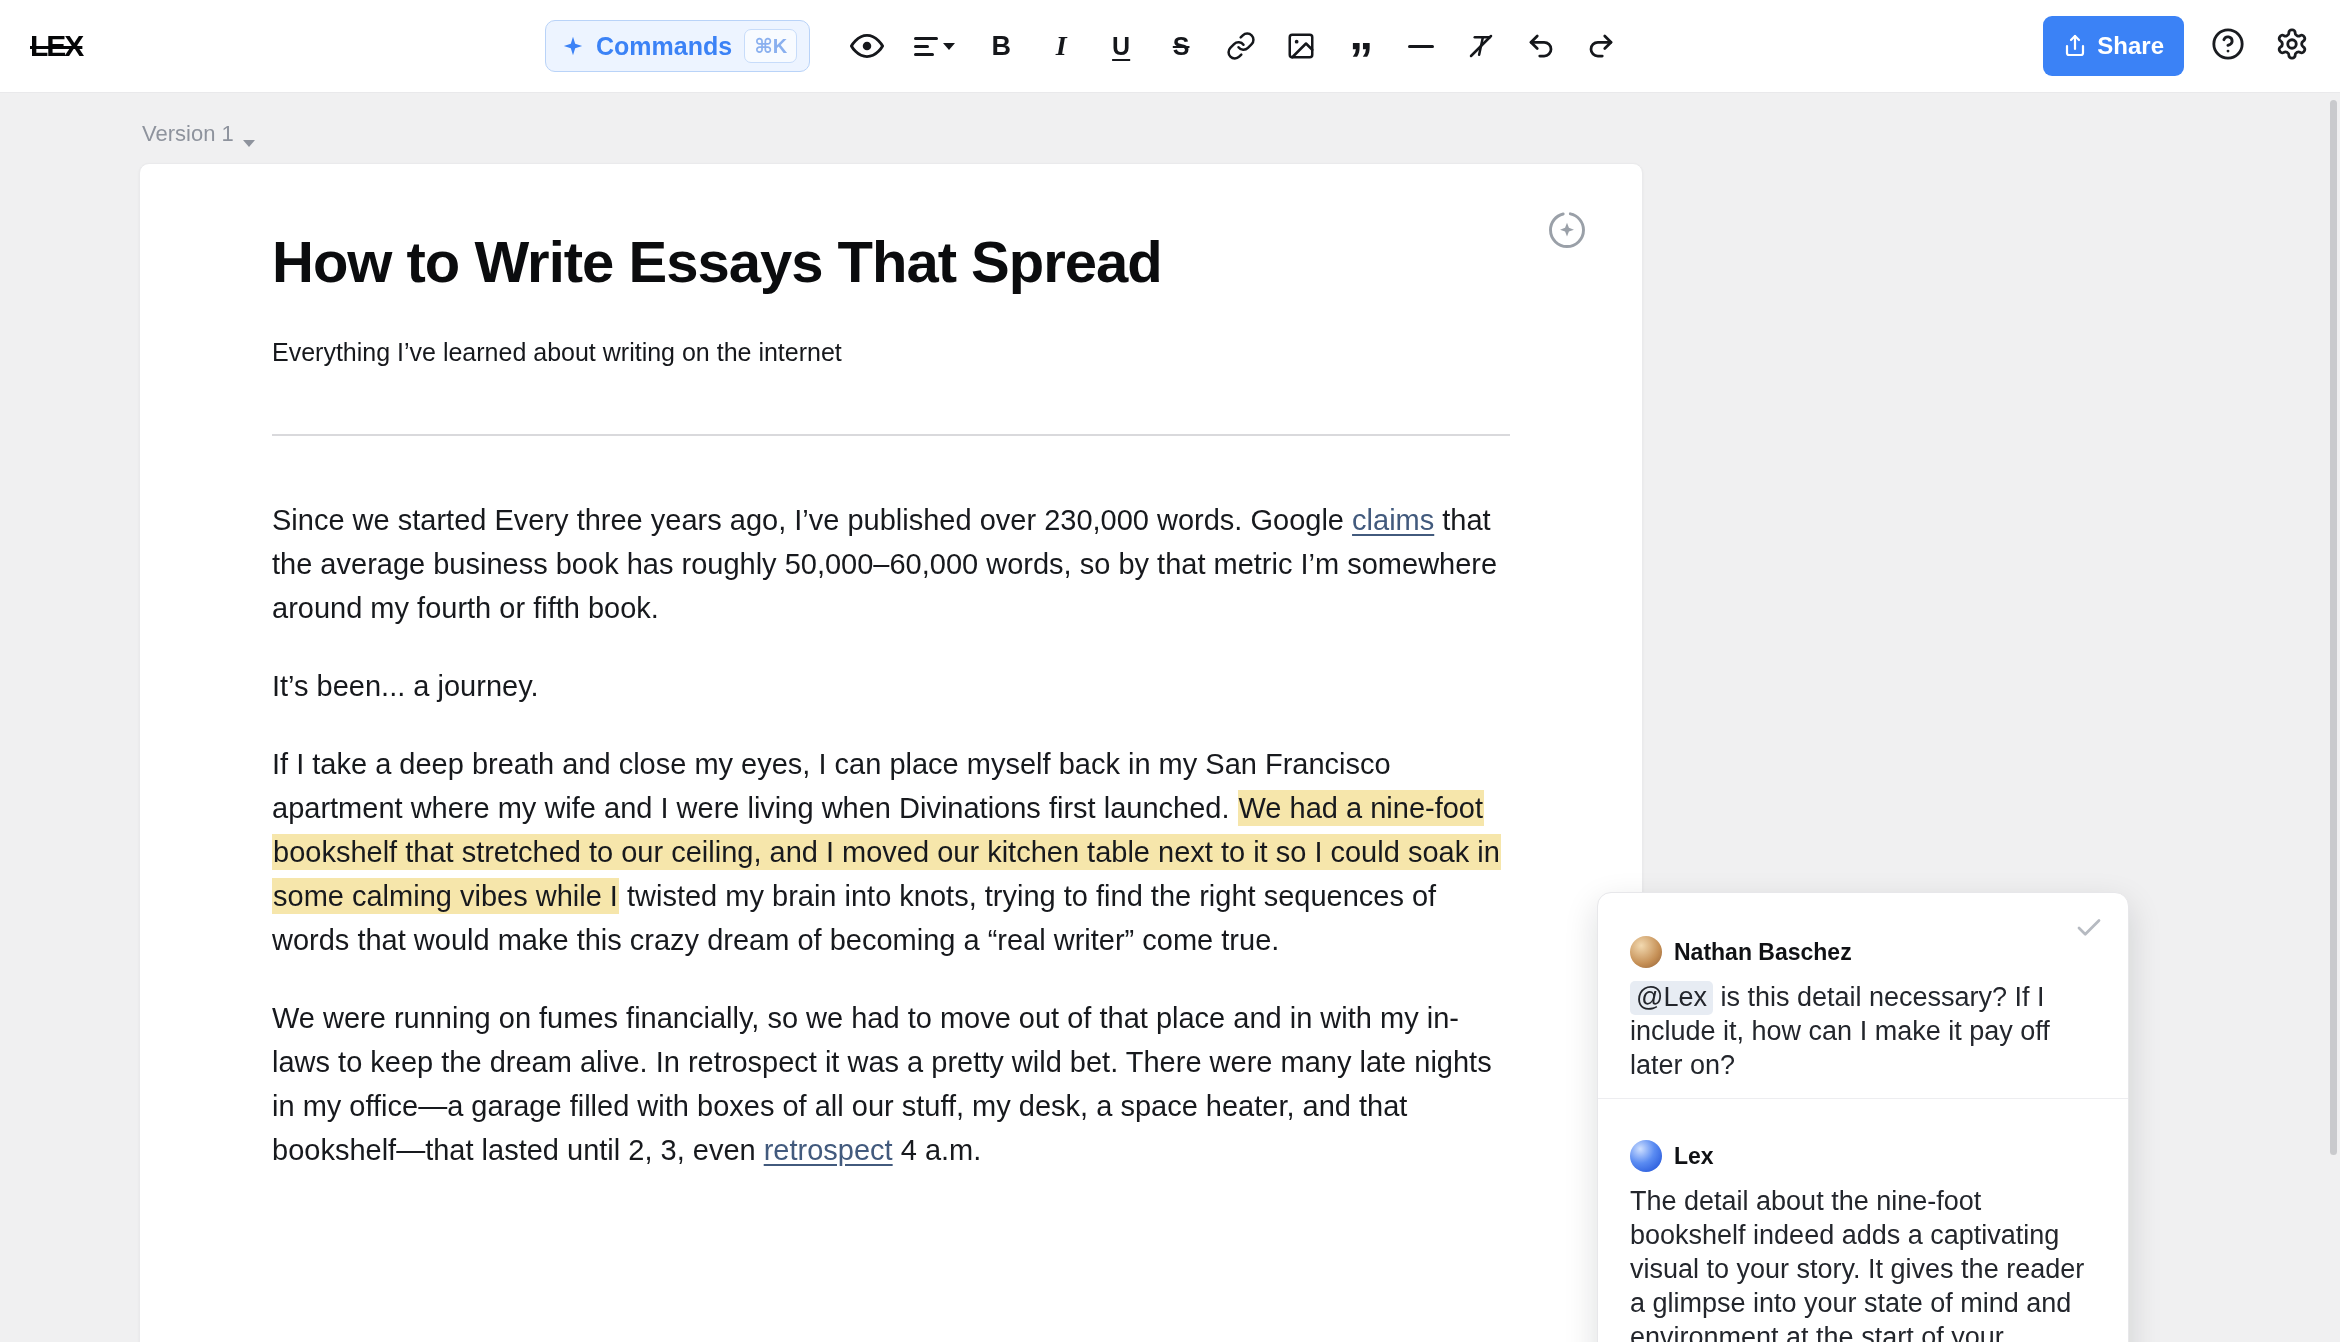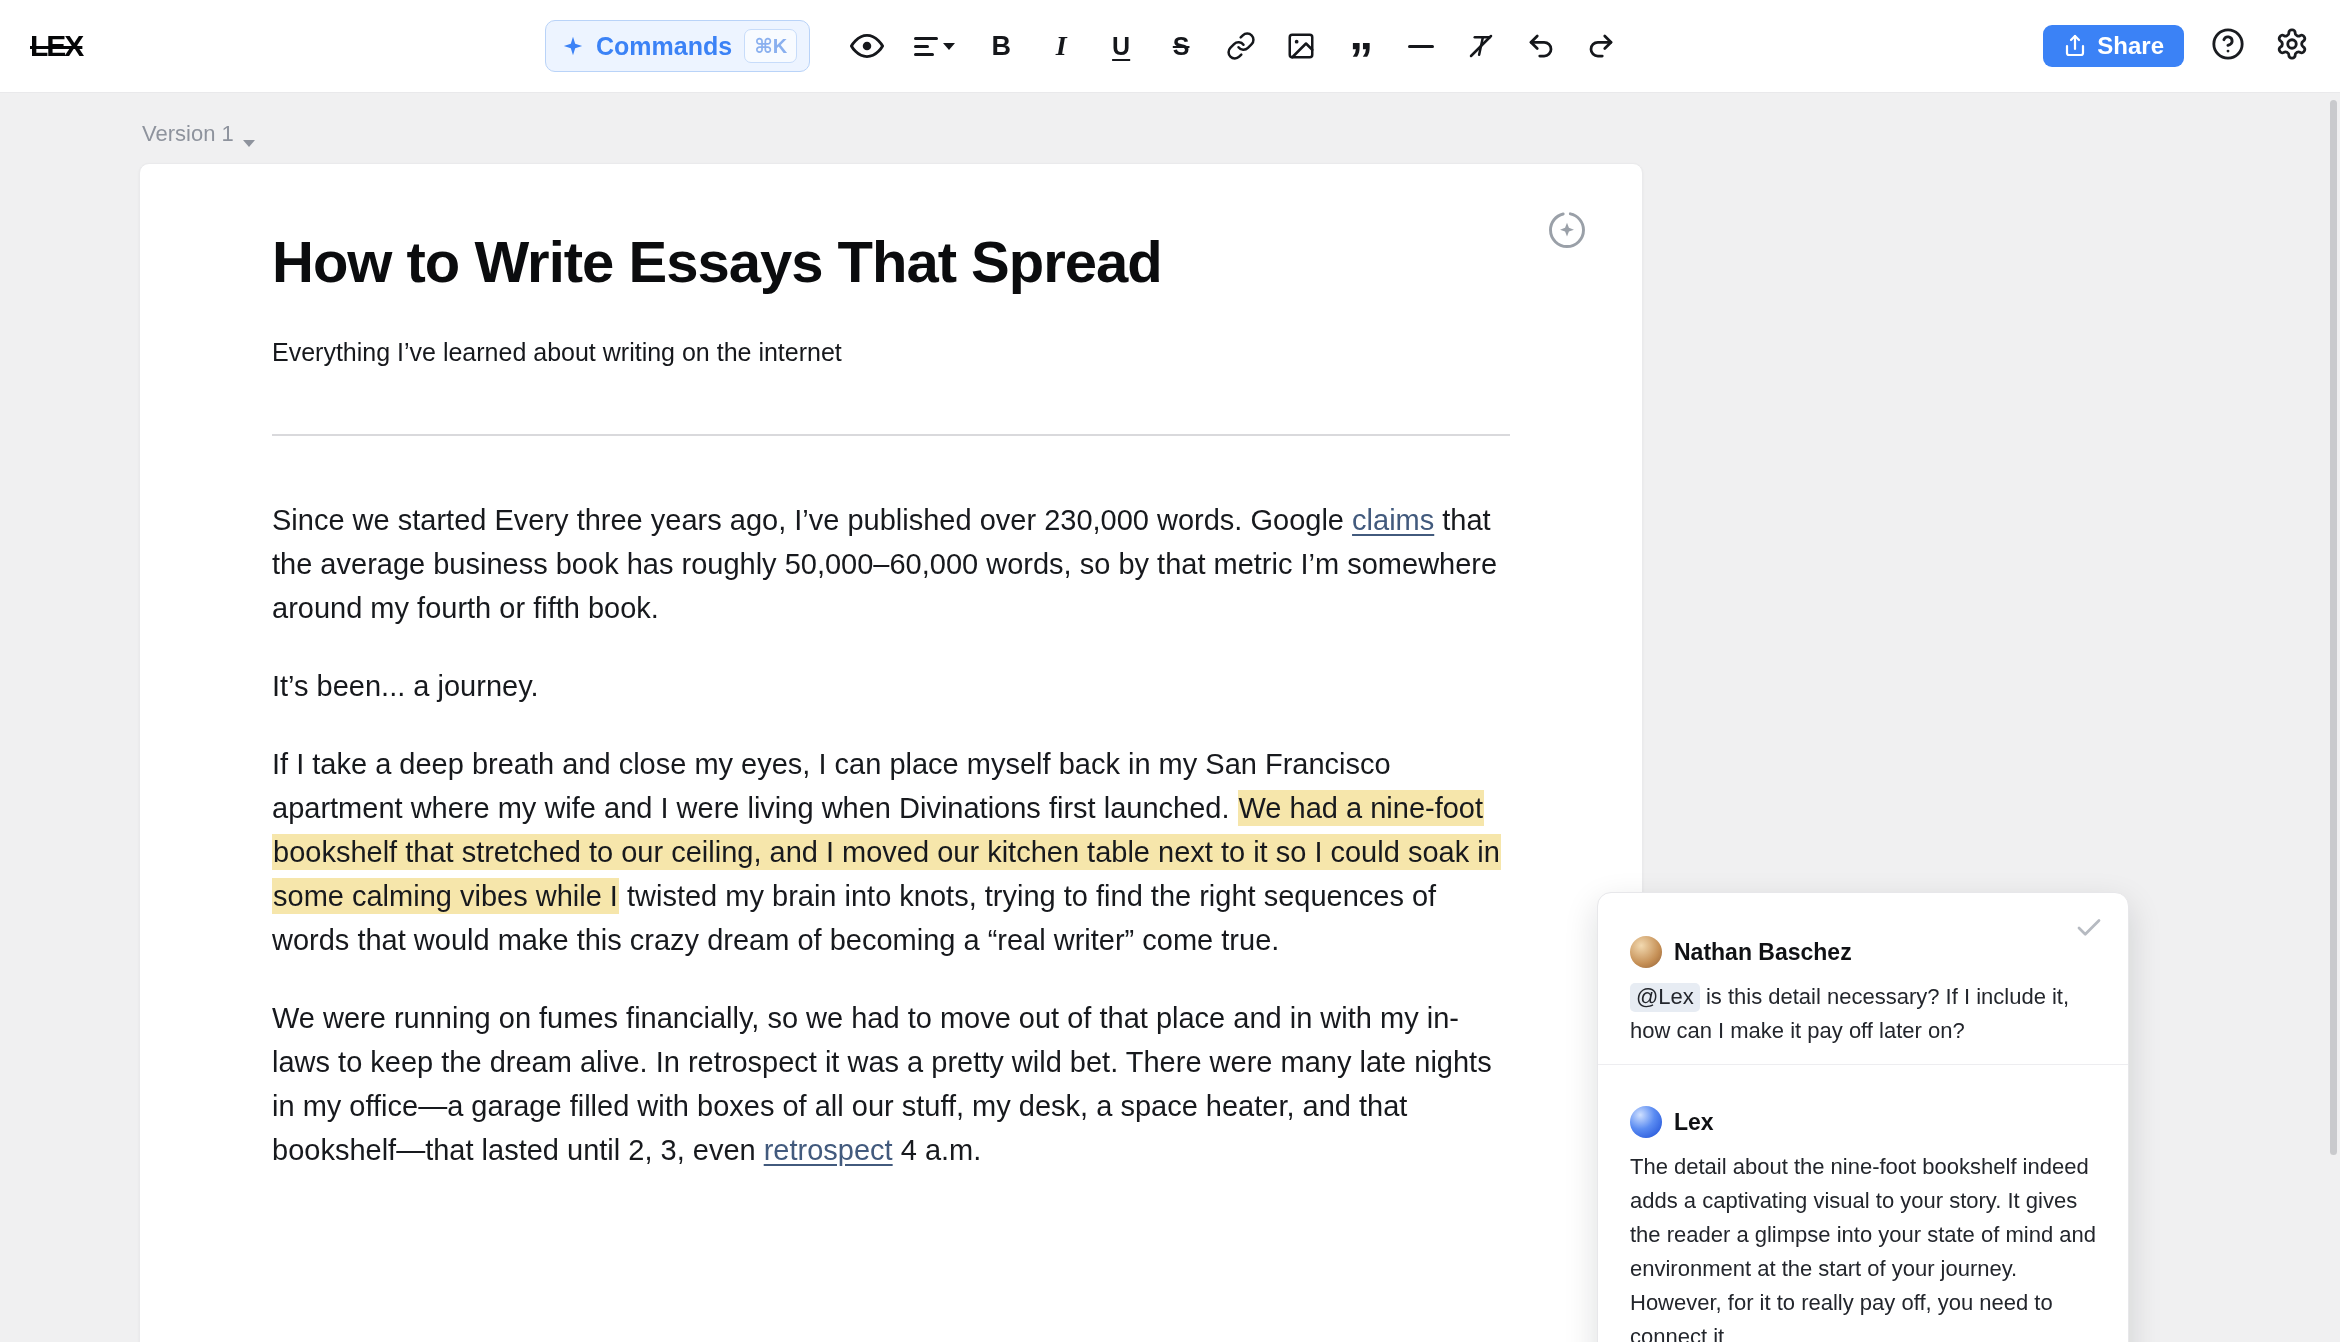--- a/index.html
+++ b/index.html
@@ -22,21 +22,21 @@
   .glyph-bold{font-size:27px;font-weight:800;}
   .glyph-italic{font-family:"Liberation Serif",serif;font-style:italic;font-size:28px;font-weight:600;}
   .glyph-underline{font-size:25px;font-weight:600;text-decoration:underline;text-underline-offset:4px;text-decoration-thickness:2px;}
   .glyph-strike{font-size:25px;font-weight:600;text-decoration:line-through;text-decoration-thickness:2px;}
   .glyph-quote{font-size:48px;font-weight:700;line-height:0;position:relative;top:14px;}
   .align-icon{display:flex;flex-direction:column;gap:5px;}
   .align-icon i{display:block;height:3px;border-radius:2px;background:currentColor;}
   .align-caret{width:0;height:0;border-left:6px solid transparent;border-right:6px solid transparent;border-top:7px solid #15171b;margin-left:5px;}
   .hr-glyph{width:26px;height:3px;border-radius:2px;background:currentColor;}
   .right-tools{position:absolute;right:28px;top:0;height:100%;display:flex;align-items:center;gap:24px;}
-  .share-btn{display:flex;align-items:center;gap:10px;height:42px;padding:0 20px;background:#3b82f6;border:none;border-radius:9px;color:#fff;font-size:24px;font-weight:600;cursor:pointer;}
+  .share-btn{display:flex;align-items:center;gap:10px;height:60px;padding:0 20px;background:#3b82f6;border:none;border-radius:9px;color:#fff;font-size:24px;font-weight:600;cursor:pointer;}
   .hdr-icon{width:40px;height:40px;display:flex;align-items:center;justify-content:center;color:#1a1c20;cursor:pointer;}
   
   .canvas{position:absolute;left:0;top:93px;right:0;bottom:0;}
   .version{position:absolute;left:142px;top:28px;display:flex;align-items:flex-end;gap:9px;color:#8e939d;font-size:22px;cursor:pointer;}
   .version-caret{width:0;height:0;border-left:6px solid transparent;border-right:6px solid transparent;border-top:7px solid #8e939d;}
   .doc-card{position:absolute;left:139px;top:70px;width:1504px;height:1420px;background:#fff;border:1px solid #eaeaec;border-radius:10px;box-shadow:0 1px 3px rgba(0,0,0,.05);box-sizing:border-box;cursor:text;}
   .ai-btn{position:absolute;top:44px;right:53px;width:44px;height:44px;color:#9aa0a8;cursor:pointer;}
   .doc-inner{padding:0 132px;}
   .doc-title{margin:64px 0 0;font-size:58px;line-height:1.18;font-weight:700;letter-spacing:-1px;color:#0b0c0e;}
   .doc-subtitle{margin:36px 0 0;font-size:25px;line-height:40px;color:#16181c;}
@@ -48,21 +48,21 @@
   
   .comment-card{position:absolute;left:1597px;top:799px;width:532px;height:580px;background:#fff;border:1px solid #e7e7ea;border-radius:14px;box-shadow:0 12px 34px rgba(16,20,28,.14);box-sizing:border-box;z-index:20;}
   .comment{position:relative;padding:26px 30px 16px 32px;}
   .comment + .comment{border-top:1px solid #ededf0;padding-top:24px;}
   .c-head{display:flex;align-items:center;gap:12px;margin-top:17px;}
   .avatar{width:32px;height:32px;border-radius:50%;flex:0 0 auto;}
   .avatar-nathan{background:radial-gradient(circle at 35% 30%, #f2d9b0, #c58f55 60%, #8f5e35);}
   .avatar-lex{background:radial-gradient(circle at 32% 28%, #cfe0ff, #5b8cf2 45%, #1e4fd6 95%);}
   .c-name{font-size:23px;font-weight:700;color:#101114;}
   .resolve{position:absolute;right:24px;top:20px;color:#b6bac1;cursor:pointer;}
-  .c-text{margin-top:12px;font-size:22px;line-height:34px;color:#23262c;}
+  .c-text{margin-top:12px;font-size:27px;line-height:34px;color:#23262c;}
   .mention{background:#e7ecf3;border-radius:5px;padding:1px 6px 3px;cursor:pointer;}
   
   .scroll-thumb{position:absolute;right:3px;top:100px;width:7px;height:1055px;border-radius:4px;background:#c9cacd;cursor:grab;z-index:30;}
 </style>
 </head>
 <body>
 
 <div class="header">
 
   <div class="logo">LEX</div>

